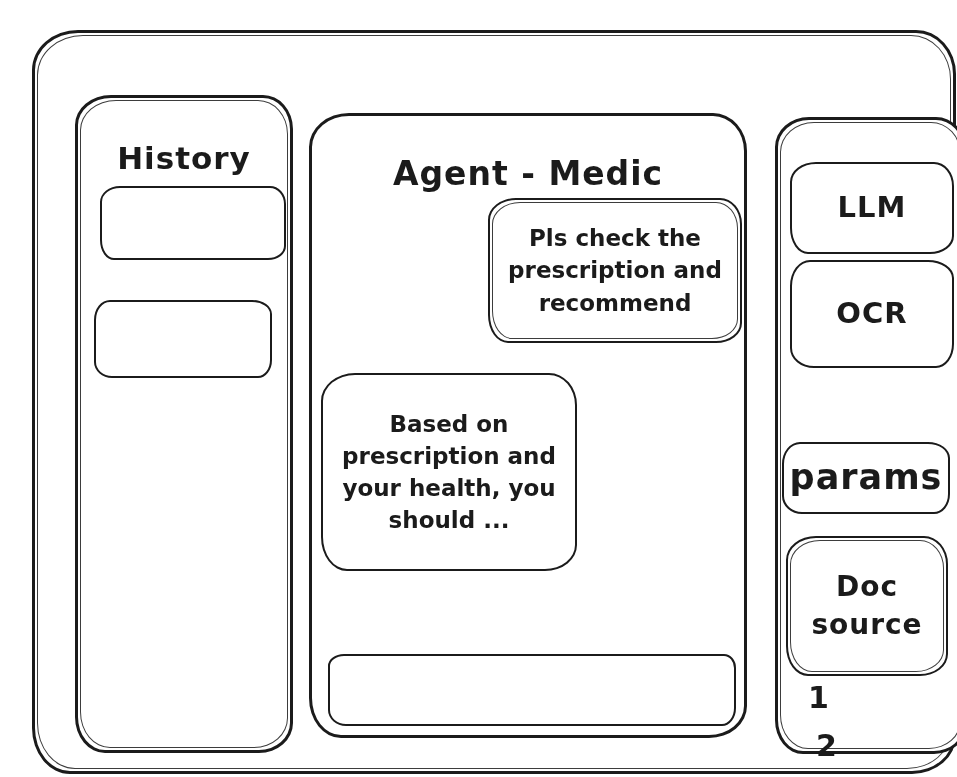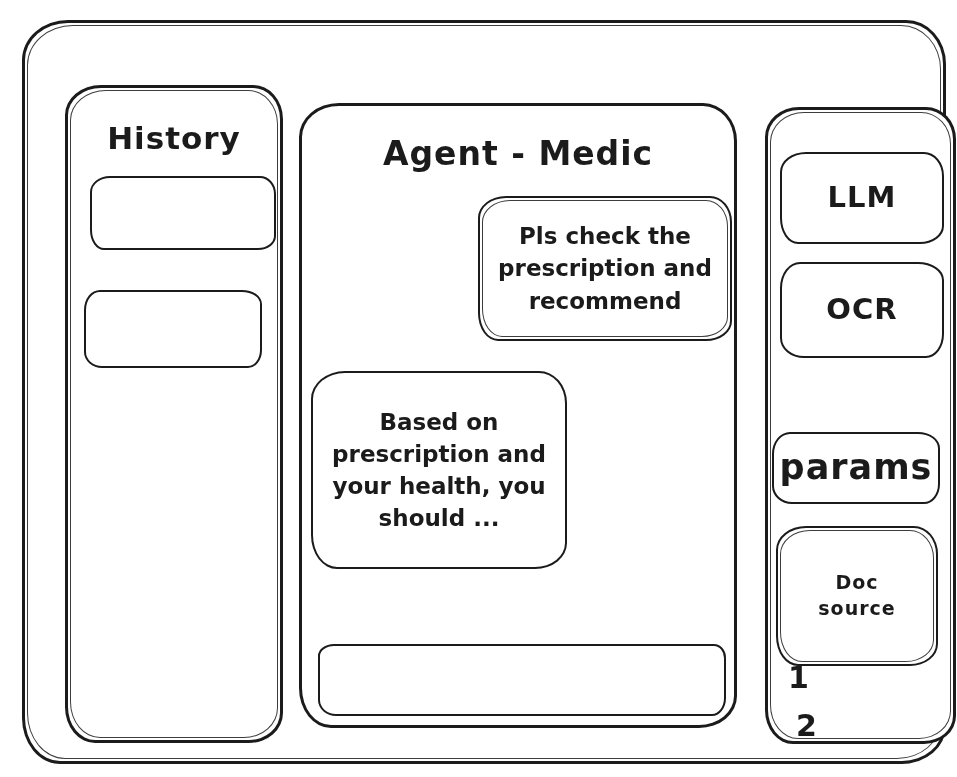--- a/index.html
+++ b/index.html
@@ -1,16 +1,16 @@
 <!DOCTYPE html>
 <html style="--ink: #1b1b1b;"><head>
 <meta charset="utf-8">
 <style>
   :root { --ink: #1b1b1b; }
-  * { box-sizing: border-box; margin: 0; padding: 6px; }
+  * { box-sizing: border-box; margin: 0; padding: 16px; }
   html, body { width: 957px; height: 777px; overflow: hidden; }
   body {
     background: #ffffff;
     font-family: "DejaVu Sans", sans-serif;
     color: var(--ink);
     position: relative;
   }
   .sketch {
     position: absolute;
     border: 3px solid var(--ink);
@@ -74,21 +74,20 @@
     border: 2.8px solid var(--ink);
     background: #fff;
     display: flex;
     align-items: center;
     justify-content: center;
     text-align: center;
     font-size: 23px;
     font-weight: bold;
     line-height: 1.4;
     padding: 8px 14px;
-    margin-top: 8px;
   }
   #user-bubble {
     left: 176px; top: 82px; width: 254px; height: 145px;
     border-radius: 28px 22px 26px 20px / 22px 26px 20px 28px;
   }
   #agent-bubble {
     left: 9px; top: 257px; width: 256px; height: 198px;
     border-radius: 34px 28px 32px 26px / 28px 32px 26px 34px;
   }
   #chat-input {
@@ -121,32 +120,32 @@
     font-weight: bold;
     letter-spacing: 1px;
     line-height: 1.35;
     cursor: pointer;
   }
   #llm-button {
     left: 12px; top: 42px; width: 164px; height: 92px;
     border-radius: 26px 20px 24px 18px / 20px 24px 18px 26px;
   }
   #ocr-button {
-    left: 12px; top: 152px; width: 164px; height: 96px;
+    left: 12px; top: 140px; width: 164px; height: 108px;
     border-radius: 20px 26px 18px 24px / 26px 18px 24px 20px;
   }
   #params-button {
     left: 4px; top: 322px; width: 168px; height: 72px;
     border-radius: 18px 22px 16px 20px / 22px 16px 20px 18px;
     font-size: 35px;
   }
   #docsource-button {
     left: 8px; top: 416px; width: 162px; height: 140px;
     border-radius: 30px 24px 28px 22px / 24px 28px 22px 30px;
-    font-size: 19px;
+    font-size: 28px;
     padding: 0 18px;
   }
   .doc-num {
     position: absolute;
     font-size: 30px;
     font-weight: bold;
   }
   #doc-num-1 { left: 14px; top: 544px; }
   #doc-num-2 { left: 22px; top: 592px; }
 </style>

